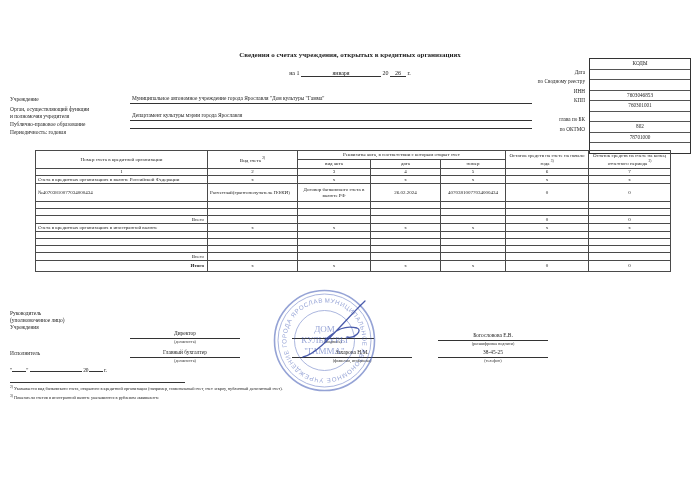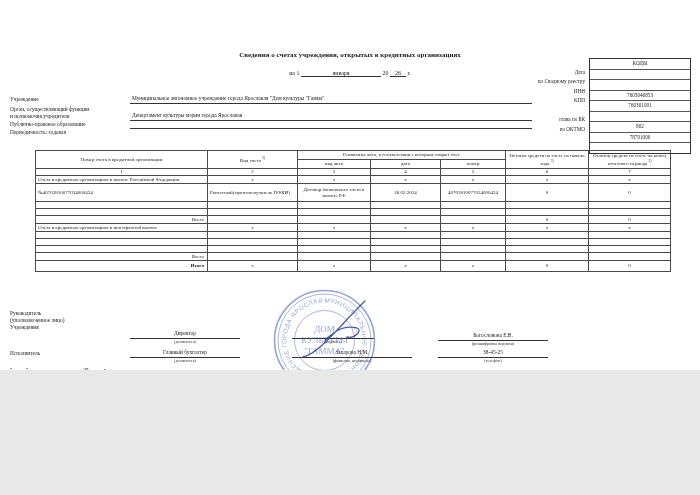--- a/index.html
+++ b/index.html
@@ -1,16 +1,16 @@
 <!DOCTYPE html>
 <html><head>
 <meta charset="utf-8">
 <style>
   html,body{margin:0;padding:0;background:#e8e8e8;}
-  .page{position:relative;width:700px;height:370px;background:#ffffff;overflow:hidden;
+  .page{position:relative;width:700px;height:495px;background:#ffffff;overflow:hidden;
         font-family:"Liberation Serif", serif;color:#232323;}
   .abs{position:absolute;}
   .title{top:51px;left:0;width:700px;text-align:center;font-weight:bold;font-size:7px;}
   .dateline{top:70px;left:0;width:700px;text-align:center;font-size:6px;}
   .dl-month{display:inline-block;width:80px;border-bottom:1px solid #333;text-align:center;}
   .dl-year{display:inline-block;width:16px;border-bottom:1px solid #333;text-align:center;}
   
   .codes-label{position:absolute;font-size:5.2px;width:120px;text-align:right;left:465px;height:9.5px;line-height:9.5px;}
   .codes-box{position:absolute;left:589px;top:58px;width:100px;border:1.5px solid #333;}
   .codes-row{height:9.5px;line-height:9.5px;border-bottom:1px solid #555;font-size:5.2px;text-align:center;overflow:hidden;}

